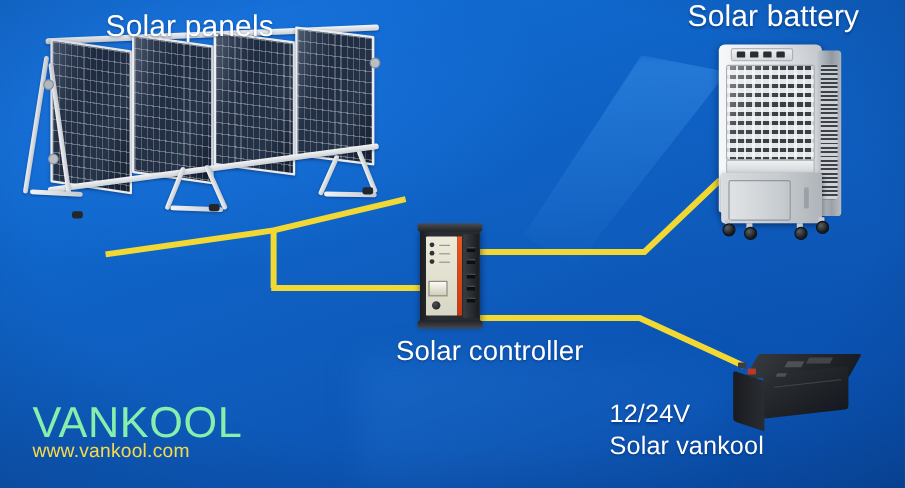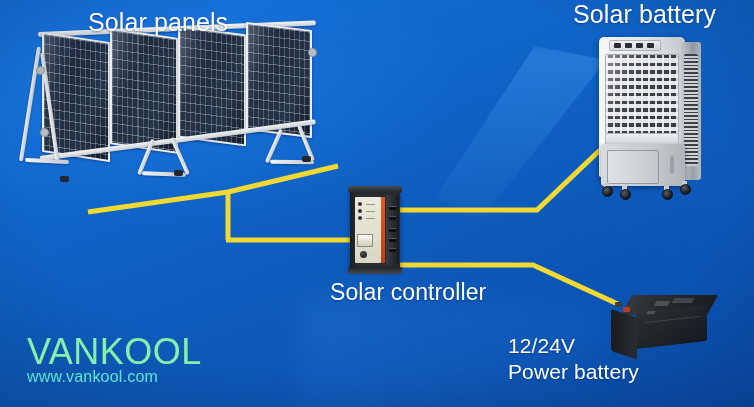--- a/index.html
+++ b/index.html
@@ -76,21 +76,21 @@
   #brand .bname {
     display: block;
     color: #86efac;
     font-size: 36px;
     font-weight: 400;
     letter-spacing: 0.5px;
     line-height: 29px;
   }
   #brand .burl {
     display: block;
-    color: #5eead4;
+    color: #fde047;
     font-size: 16px;
     font-weight: 400;
     letter-spacing: 0.2px;
     line-height: 22px;
     opacity: 0.97;
   }
 
   
   #cables { position: absolute; left: 0; top: 0; width: 754px; height: 407px; }
 
@@ -542,21 +542,21 @@
     <div class="vent"></div>
   </div>
 
   <div class="bg-vig"></div>
 
   <div class="label" id="lbl-panels">Solar panels</div>
   <div class="label" id="lbl-cooler">Solar battery</div>
   <div class="label" id="lbl-ctrl">Solar controller</div>
   <div class="label" id="lbl-batt">
     <span class="l1">12/24V</span>
-    <span class="l2">Power battery</span>
+    <span class="l2">Solar vankool</span>
   </div>
 
   <div id="brand">
     <span class="bname">VANKOOL</span>
     <span class="burl">www.vankool.com</span>
   </div>
 
 </div>
 
 </body></html>

